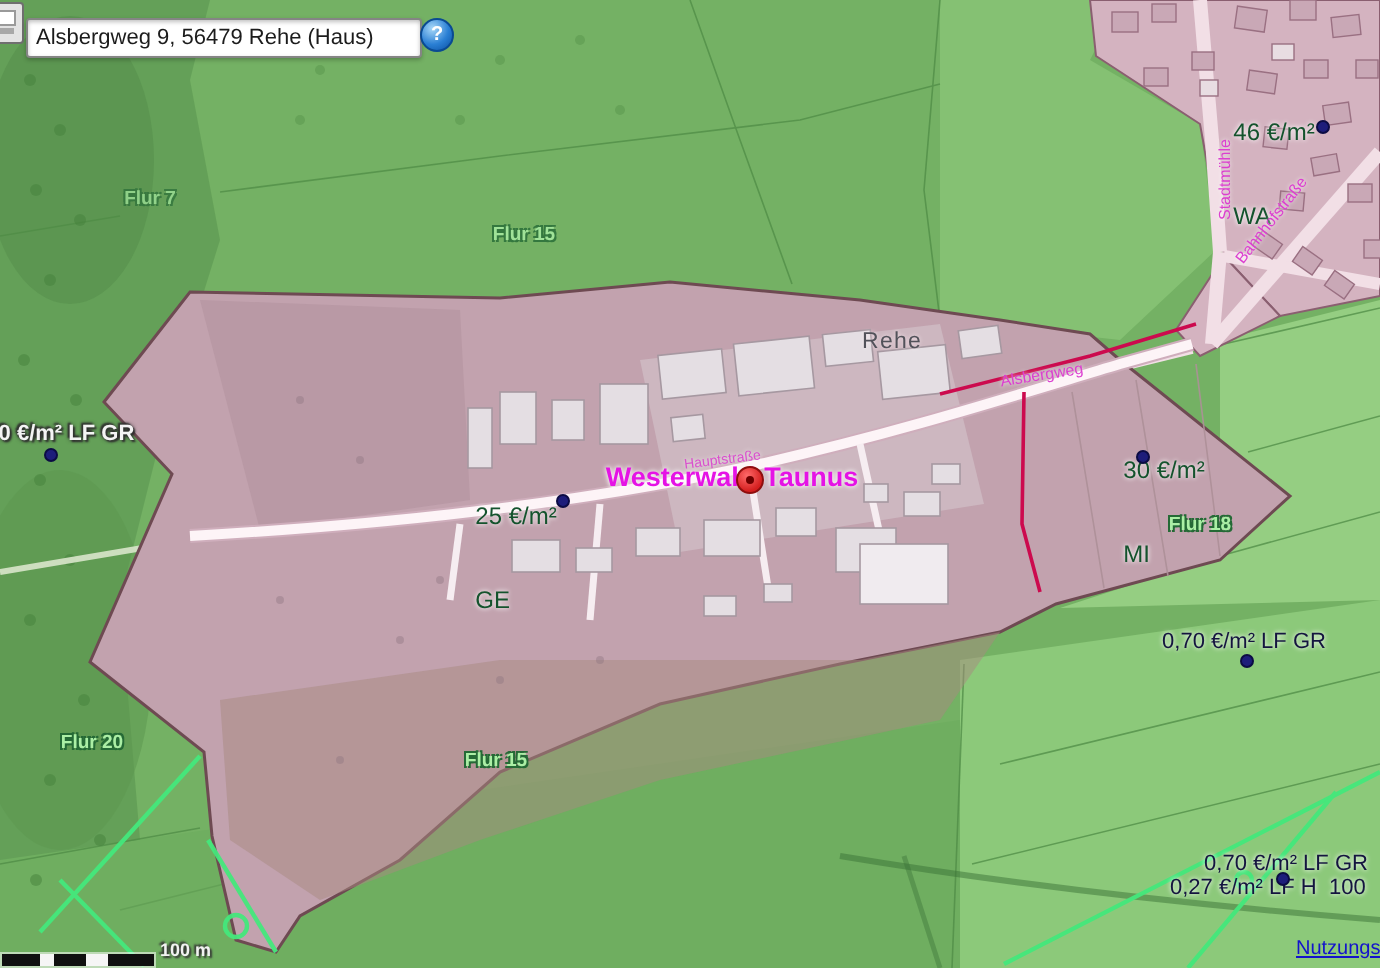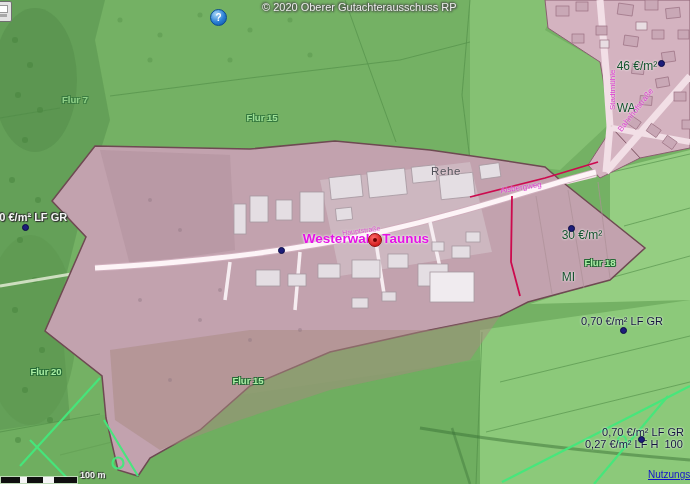--- a/index.html
+++ b/index.html
@@ -226,20 +226,24 @@
       <circle cx="622" cy="440" r="4"></circle>
     </g>
   </svg>
 
   <div class="lbl price-lbl" style="left:637px;top:31px;">
     <div>46 €/m²</div>
     <div>WA</div>
   </div>
   <div class="blue-dot" style="left:658px;top:60px;"></div>
 
+  <div class="lbl price-lbl" style="left:258px;top:223px;">
+    <div>25 €/m²</div>
+    <div>GE</div>
+  </div>
   <div class="blue-dot" style="left:278px;top:247px;"></div>
 
   <div class="lbl price-lbl" style="left:546px;top:200px;margin-left:36px;">
     <div>30 €/m²</div>
     <div>MI</div>
   </div>
   <div class="blue-dot" style="left:568px;top:225px;"></div>
 
   <div class="lbl agri-lbl" style="left:622px;top:315px;">0,70 €/m² LF GR</div>
   <div class="blue-dot" style="left:620px;top:327px;"></div>
@@ -261,23 +265,23 @@
   <div class="lbl street-lbl" style="left:608px;top:110px;transform:rotate(-90deg);transform-origin:left top;">Stadtmühle</div>
   <div class="lbl street-lbl" style="left:342px;top:227px;font-size:7px;opacity:.85;transform:rotate(-7deg);">Hauptstraße</div>
 
   <div class="lbl flur-lbl" style="left:75px;top:94px;opacity:.65;">Flur 7</div>
   <div class="lbl flur-lbl" style="left:262px;top:112px;opacity:.8;">Flur 15</div>
   <div class="lbl flur-lbl" style="left:600px;top:257px;">Flur 18</div>
   <div class="lbl flur-lbl" style="left:46px;top:366px;">Flur 20</div>
   <div class="lbl flur-lbl" style="left:248px;top:375px;">Flur 15</div>
 
   <div id="printer-icon"></div>
+  <input id="search-input" type="text" value="Alsbergweg 9, 56479 Rehe (Haus)" style="">
   <div id="help-icon">?</div>
 
-  <div class="lbl copyright" style="left:262px;top:1px;">© 2020 Oberer Gutachterausschuss RP</div>
 
   <div id="scalebar">
     <div class="seg seg-b" style="width:19px"></div>
     <div class="seg seg-w" style="width:7px"></div>
     <div class="seg seg-b" style="width:16px"></div>
     <div class="seg seg-w" style="width:11px"></div>
     <div class="seg seg-b" style="width:23px"></div>
   </div>
   <div id="scale-label" class="lbl">100 m</div>
 

